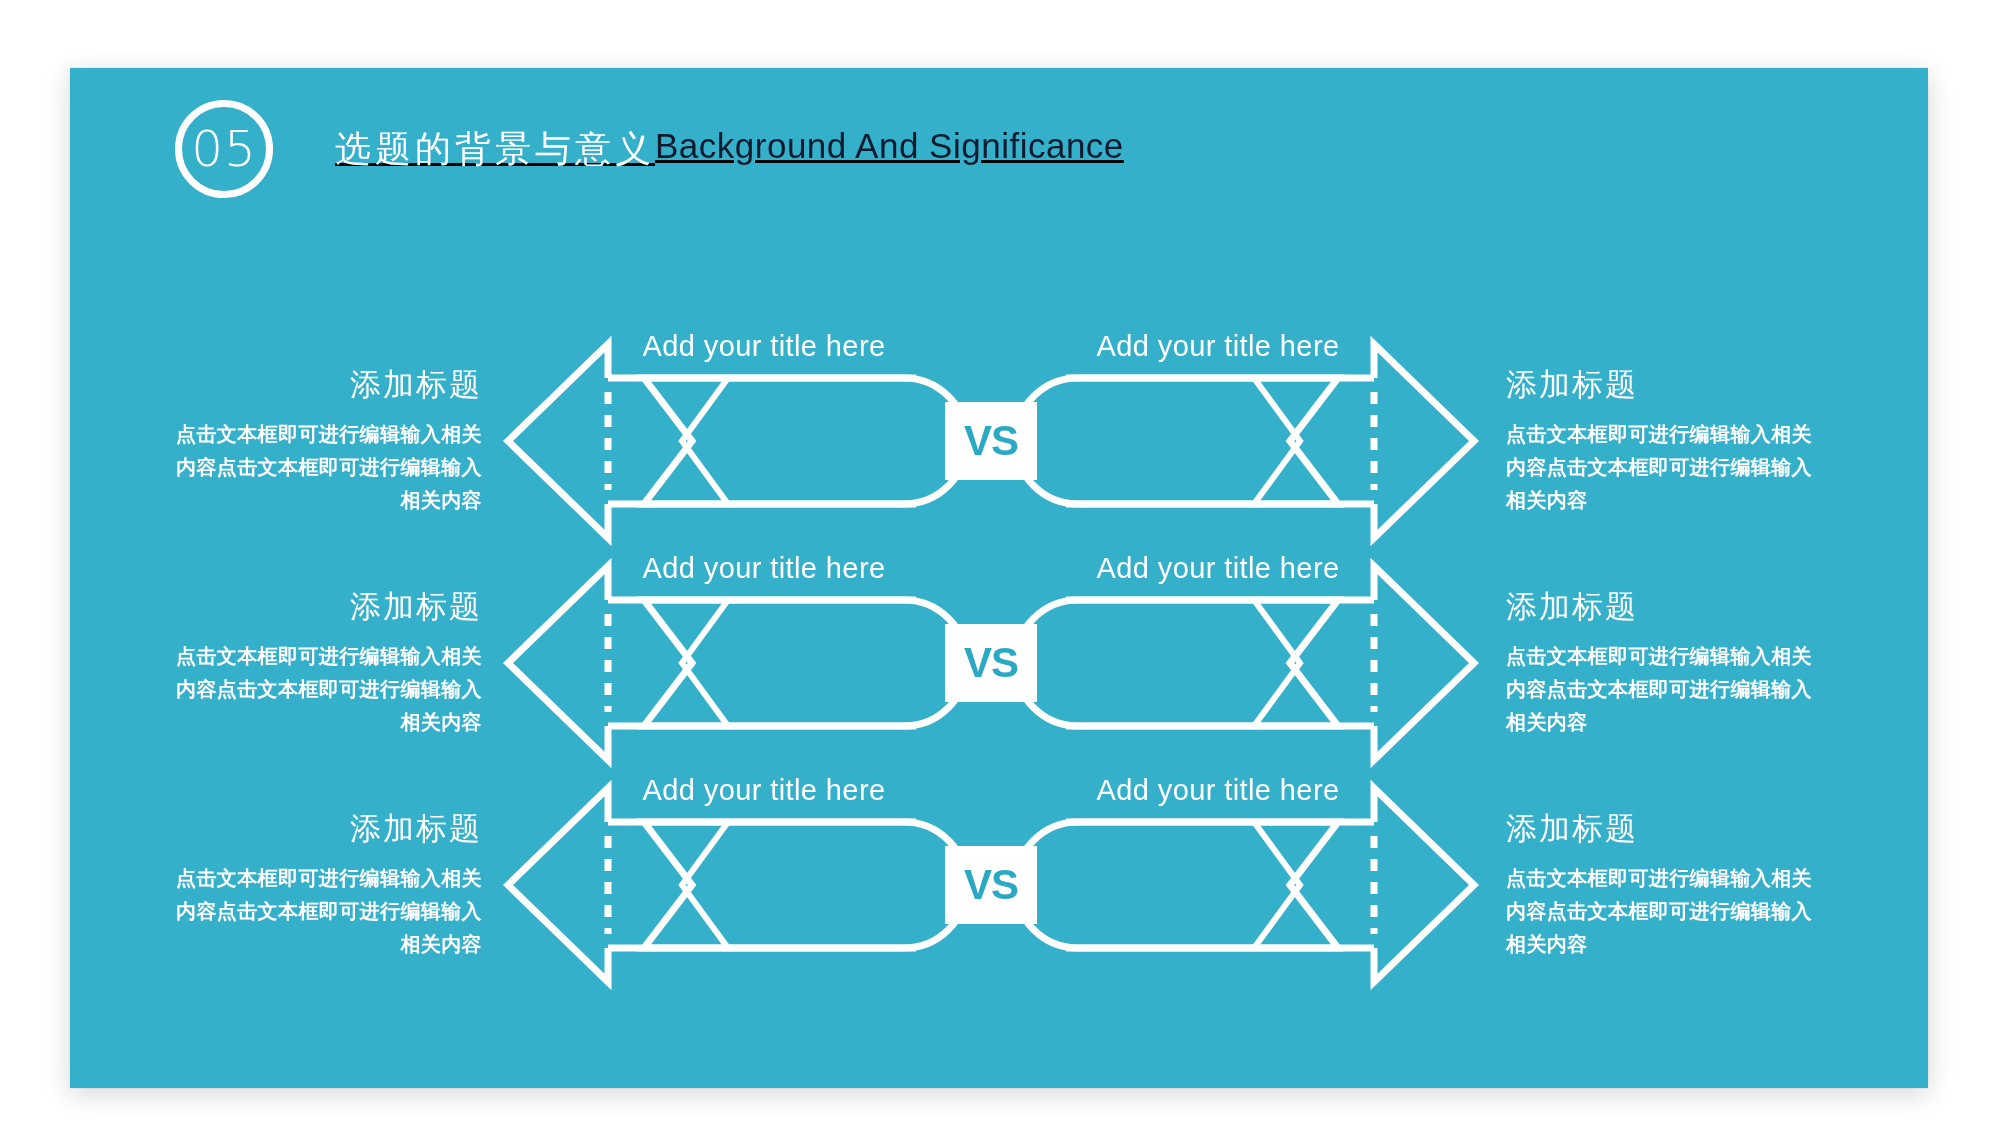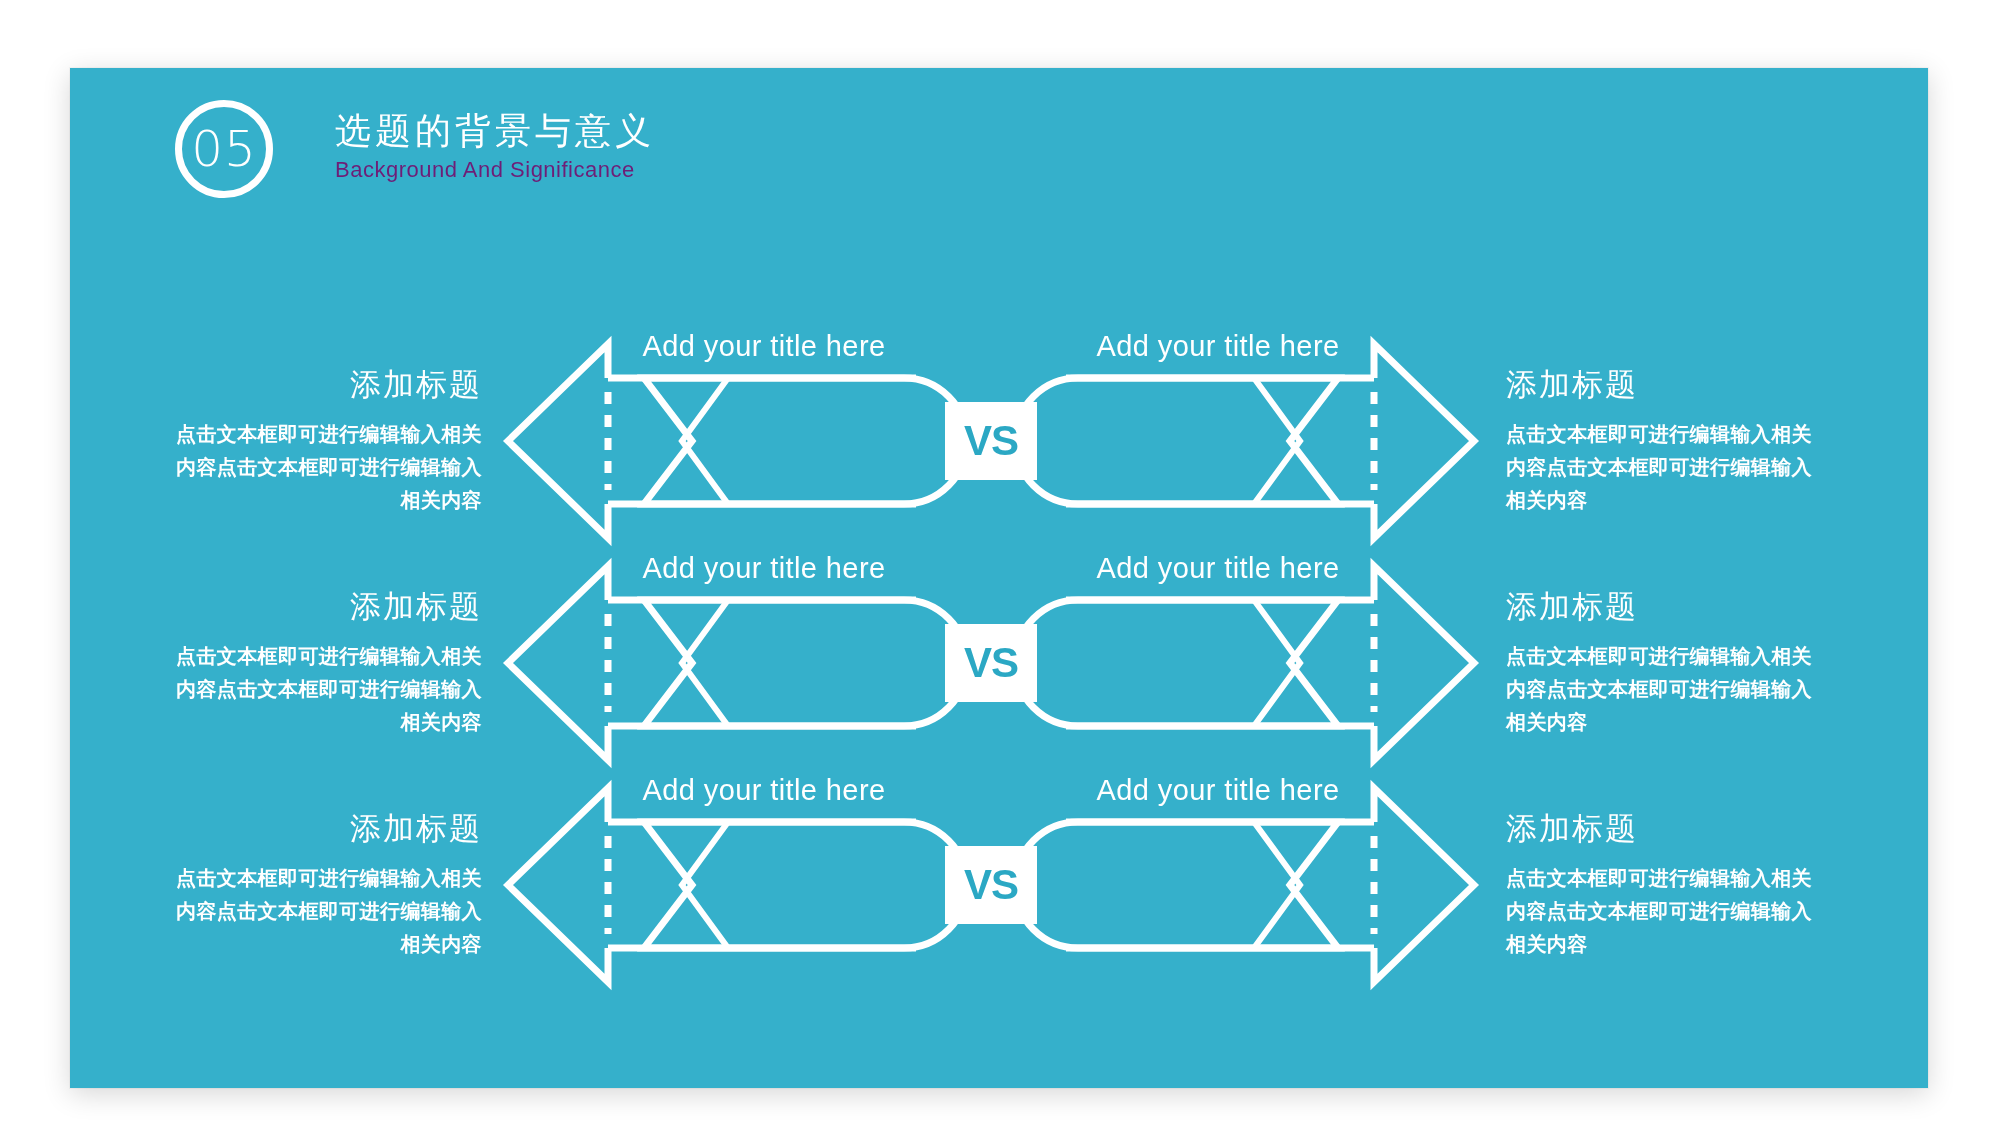--- a/index.html
+++ b/index.html
@@ -54,33 +54,34 @@
     color: #ffffff;
     font-size: 50px;
     line-height: 1;
     font-weight: 300;
     letter-spacing: 1px;
     font-family: "DejaVu Sans", sans-serif;
   }
   .header-text {
     margin-left: 62px;
     display: flex;
-    flex-direction: column;
+    flex-direction: row;
     justify-content: center;
+    text-decoration: underline;
   }
   .header-title {
     color: #ffffff;
     font-size: 36px;
     line-height: 42px;
     letter-spacing: 4px;
     font-weight: 400;
   }
   .header-sub {
-    color: #701a75;
-    font-size: 22px;
+    color: #0f172a;
+    font-size: 35px;
     line-height: 36px;
     letter-spacing: 0.5px;
     font-weight: 400;
     opacity: 0.97;
   }
 
   
   .rows {
     position: absolute;
     left: 4px;

